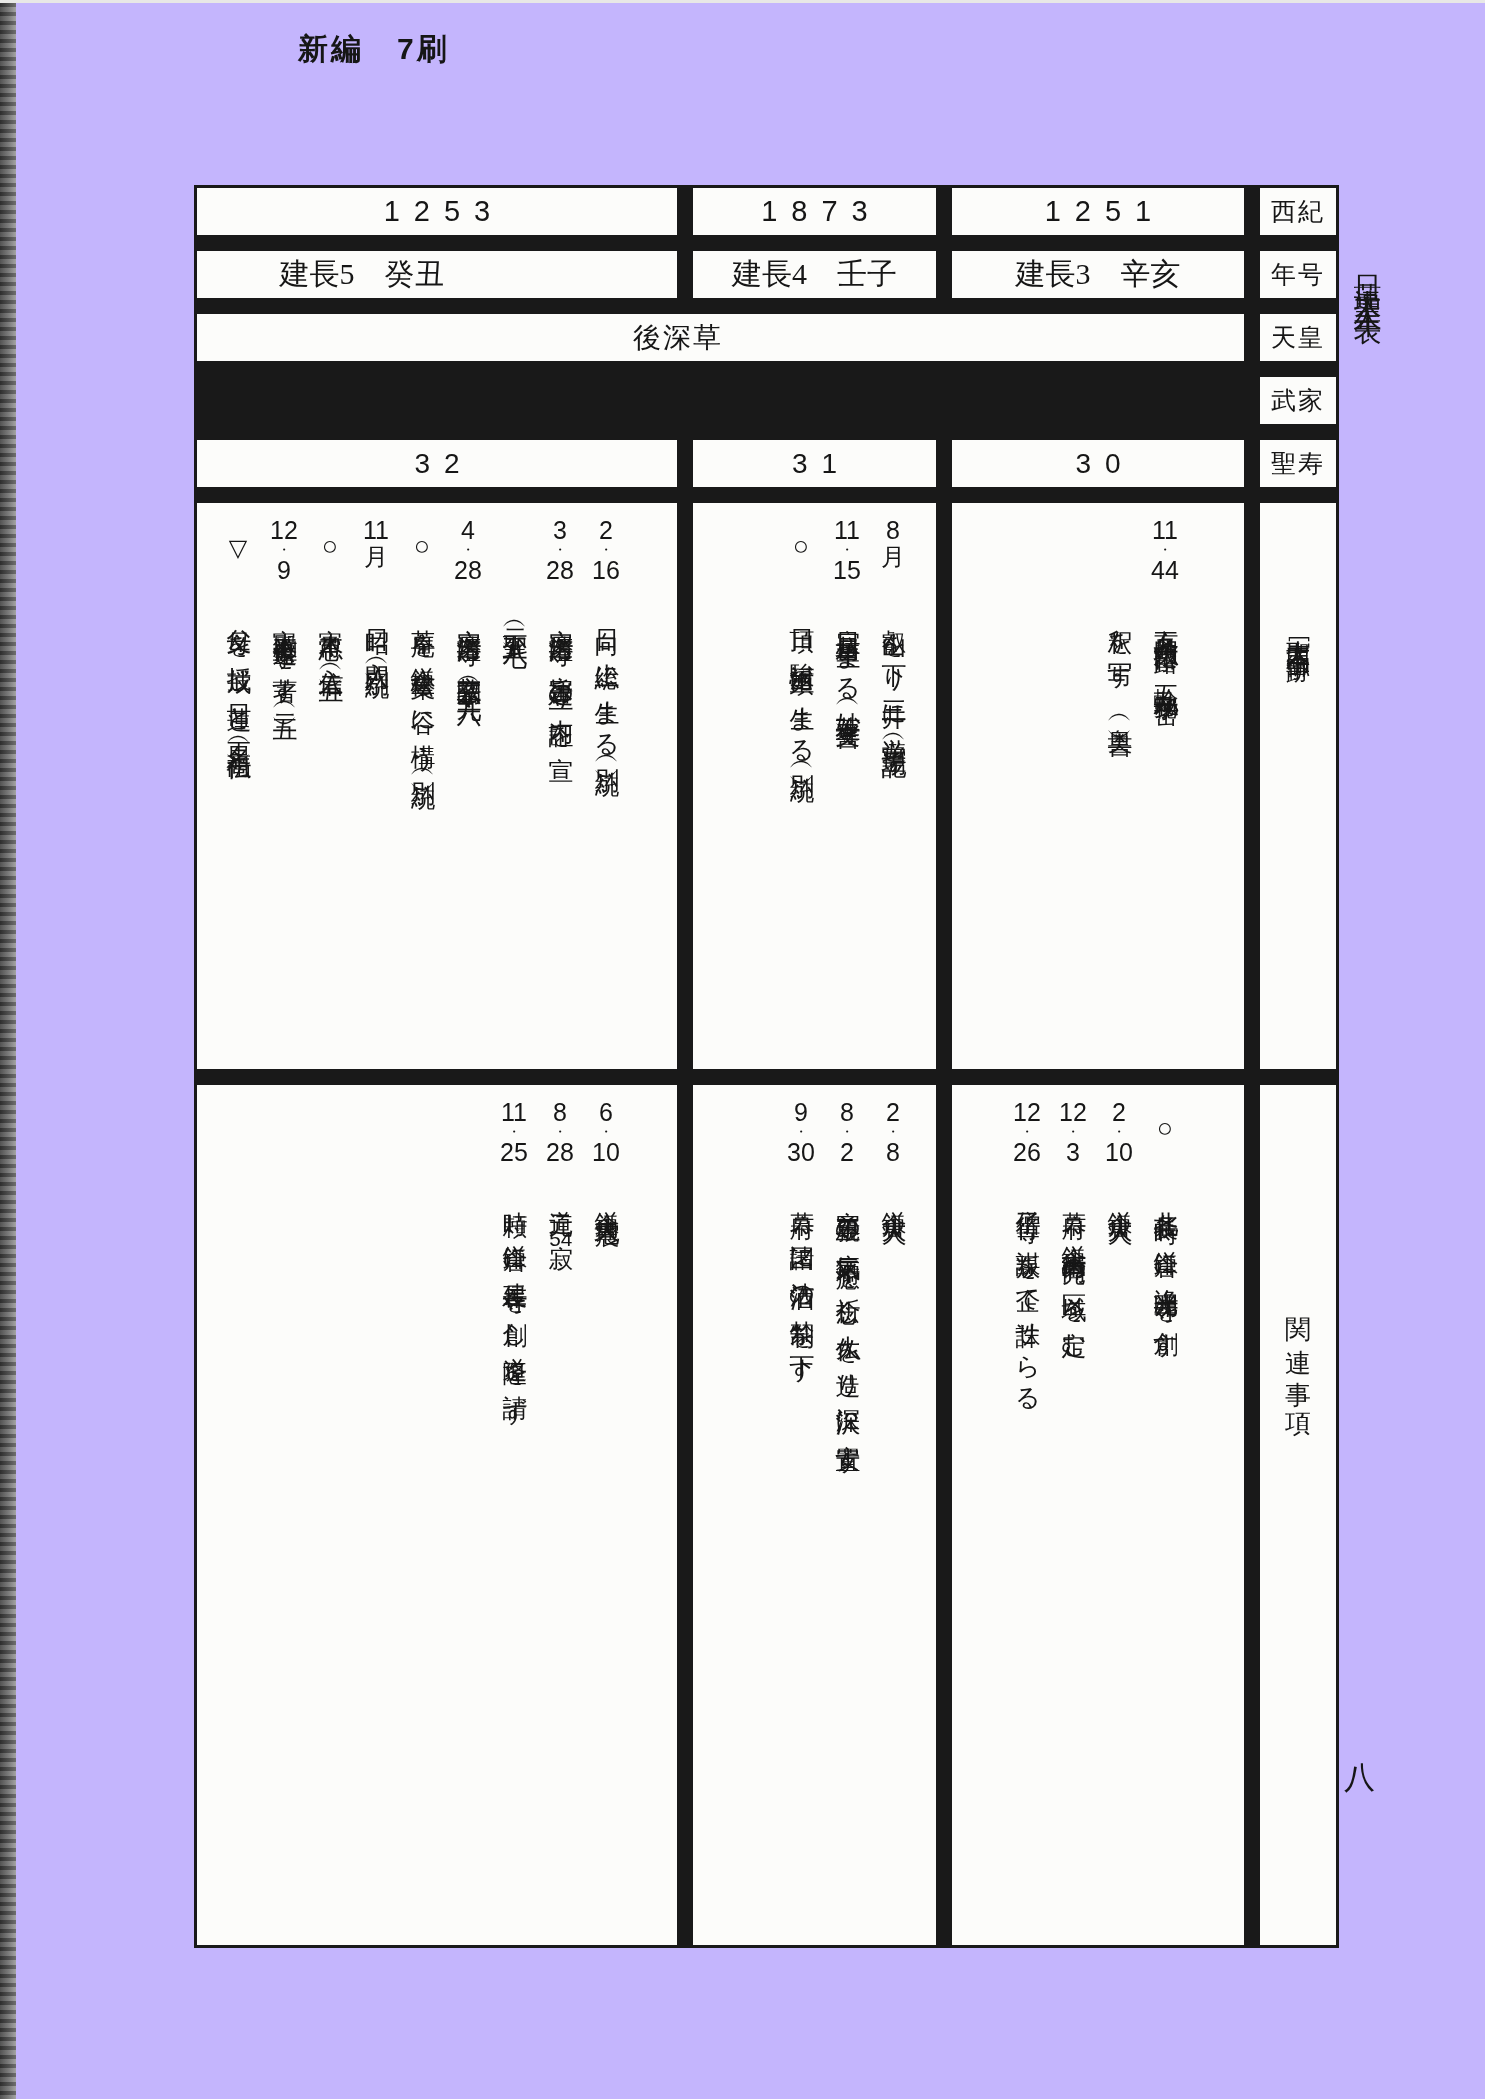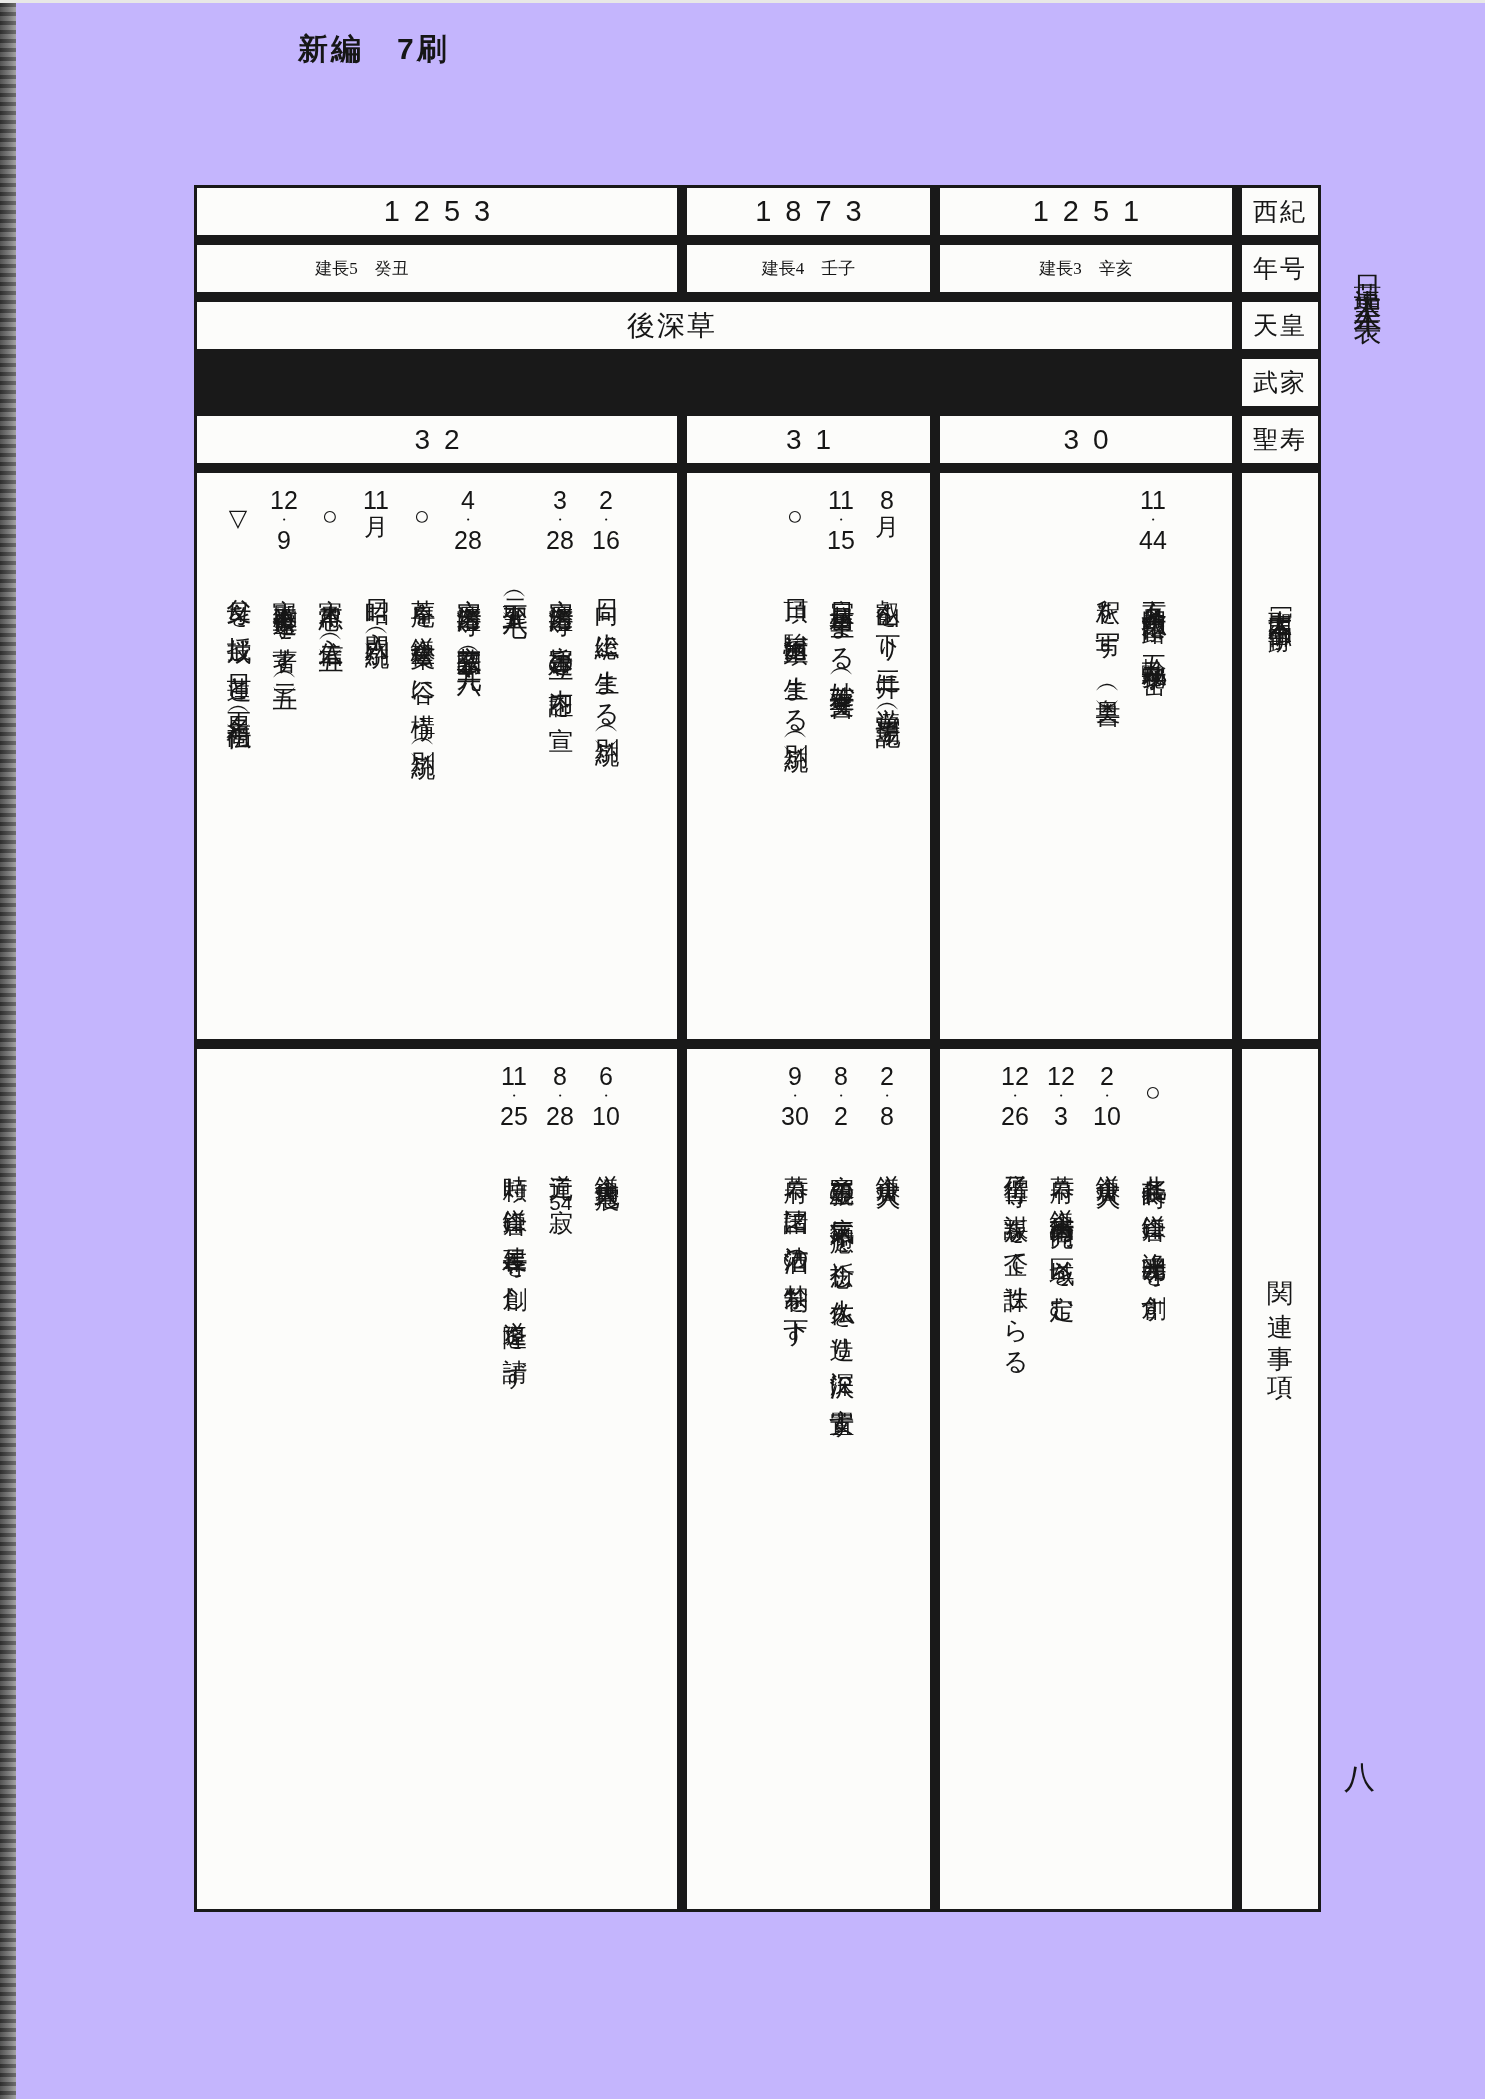--- a/index.html
+++ b/index.html
@@ -32,29 +32,29 @@
   .page-num{
     position:absolute; left:1344px; top:1754px; font-size:31px;
   }
 
   
   .chron-table{
     position:absolute; left:194px; top:182px;
     display:grid;
     grid-template-columns:480px 243px 292px 76px;
     grid-template-rows:47px 47px 47px 47px 47px 566px 860px;
-    gap:10px; background:#191919; border:3.5px solid #191919;
+    gap:16px; background:#191919; border:3.5px solid #191919;
   }
   .cell{
     background:#fcfcfa; box-sizing:border-box;
     display:flex; align-items:center; justify-content:center;
     overflow:hidden;
   }
   .year-num{font-family:"Liberation Sans","DejaVu Sans",sans-serif;font-size:29px;letter-spacing:14px;padding-left:14px;}
-  .era-text{font-size:17px;}
+  .era-text{font-size:30px;}
   .shift-left{padding-right:150px;}
   .span-cell{padding-right:85px;}
   .span-text{font-size:28px;letter-spacing:2px;}
   .age-num{font-family:"Liberation Sans","DejaVu Sans",sans-serif;font-size:28px;letter-spacing:14px;padding-left:14px;}
   .rlabel{font-size:25px;letter-spacing:2px;}
 
   
   .vcell{
     justify-content:flex-start; align-items:stretch;
     flex-direction:row-reverse;

